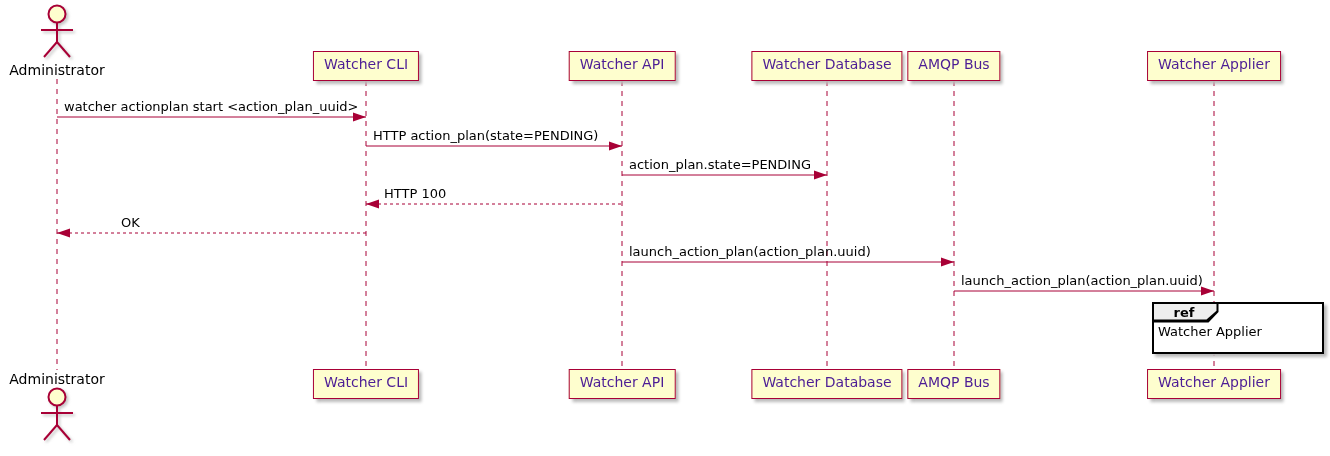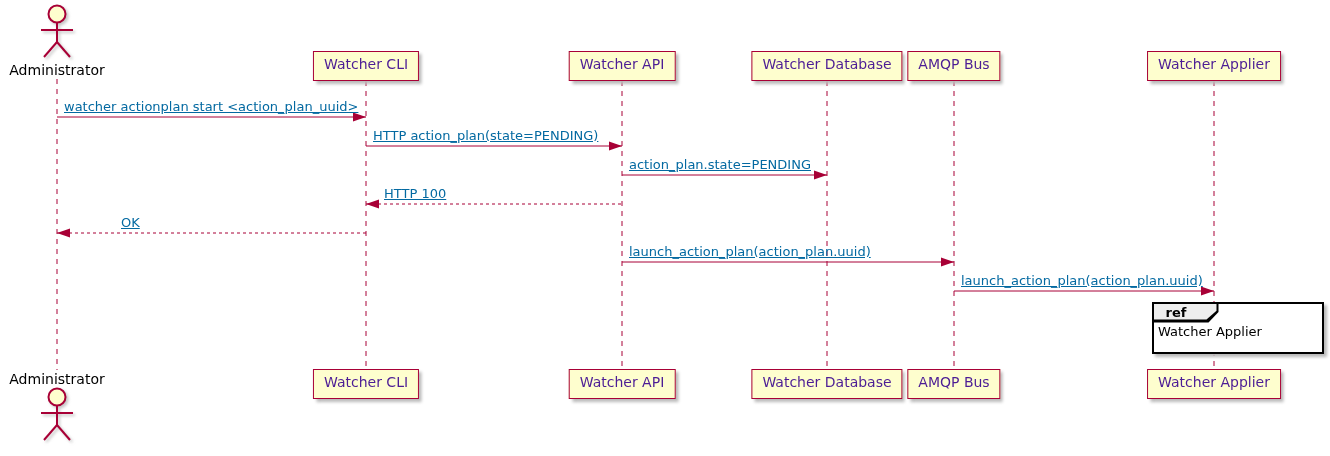--- a/index.html
+++ b/index.html
@@ -13,34 +13,34 @@
     background:#FEFECE;border:1.7px solid #A80036;
     padding:4px 10px 10px 10px;font-size:14px;line-height:17px;color:#4c1d95;
     box-shadow:3px 3px 3px #b9b9b9;white-space:nowrap;box-sizing:border-box;height:30px;
   }
   .actor-label{
     position:absolute;transform:translateX(-50%);
     font-size:14px;line-height:16px;color:#000;white-space:nowrap;
   }
   .msg-label{
     position:absolute;font-size:13px;line-height:16px;height:16px;
-    color:#0369a1;white-space:nowrap;text-decoration:underline;
+    color:#000000;white-space:nowrap;
   }
   .ref-box{
     position:absolute;background:#FFFFFF;border:2px solid #000000;
     box-shadow:3px 3px 3px #b9b9b9;box-sizing:border-box;
   }
   .ref-tab{
     position:absolute;left:-0.5px;top:-0.5px;width:65px;height:19px;background:#000000;
     clip-path:polygon(0 0,100% 0,100% 45%,calc(100% - 10px) 100%,0 100%);
   }
   .ref-tab-inner{
     position:absolute;left:0;top:0;width:63px;height:16px;background:#EEEEEE;
     clip-path:polygon(0 0,100% 0,100% 45%,calc(100% - 10px) 100%,0 100%);
-    font-size:13px;font-weight:bold;line-height:17px;padding-left:12px;box-sizing:border-box;
+    font-size:13px;font-weight:bold;line-height:17px;padding-left:20px;box-sizing:border-box;
   }
   .ref-body{
     position:absolute;left:0;right:0;top:19px;
     padding:1px 4px 2px 4px;font-size:13px;line-height:16px;white-space:nowrap;
   }
 </style>
 </head>
 <body>
 
 <div id="stage">

